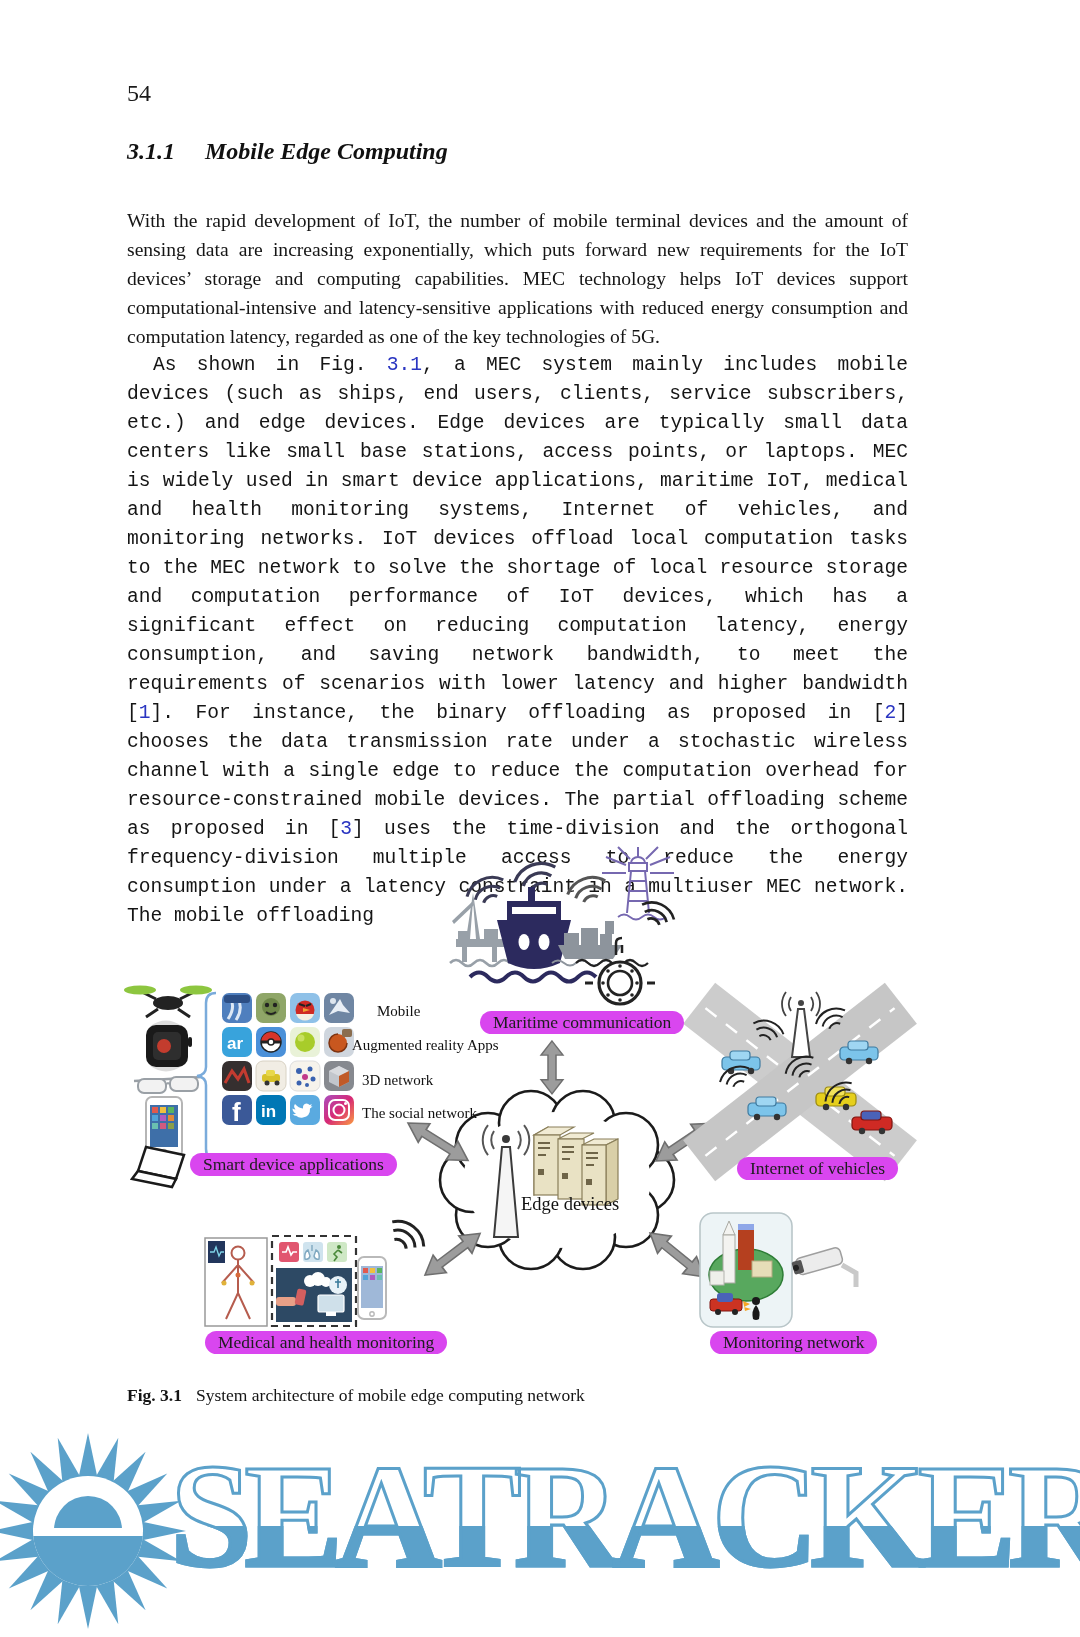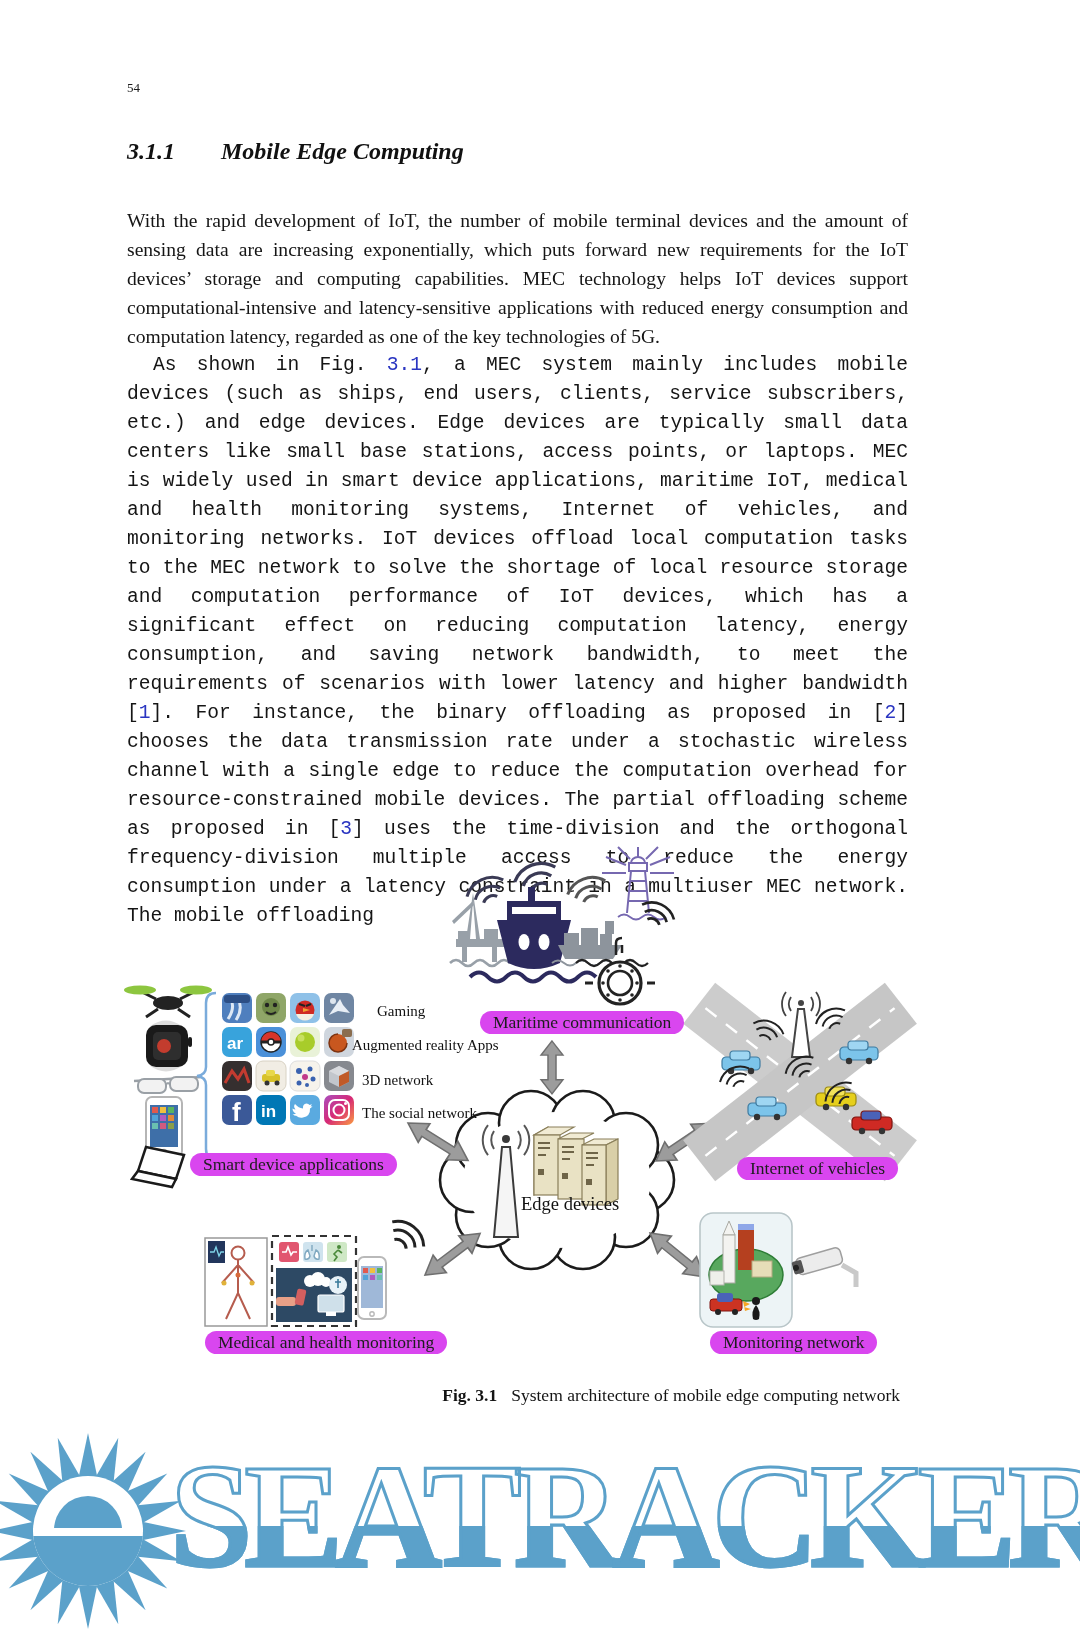--- a/index.html
+++ b/index.html
@@ -3,50 +3,50 @@
 <meta charset="utf-8">
 <style>
   html,body{margin:0;padding:0;}
   body{
     width:1080px;height:1637px;position:relative;background:#ffffff;
     font-family:"Liberation Serif", serif;color:#161616;overflow:hidden;
   }
   .page-header{
     position:absolute;top:80px;left:127px;width:781px;
     display:flex;justify-content:space-between;
-    font-size:13px;color:#1a1a1a;
+    font-size:24px;color:#1a1a1a;
   }
   .running-title .chapnum{margin-right:14px;}
   .section-heading{
     position:absolute;top:138px;left:127px;width:781px;
     font-size:24px;font-weight:bold;font-style:italic;color:#111;
   }
-  .section-heading .secnum{margin-right:46px;}
+  .section-heading .secnum{margin-right:30px;}
   .text-block{
     position:absolute;top:206px;left:127px;width:781px;
     font-size:19.6px;line-height:29px;text-align:justify;color:#151515;
   }
   .text-block p{margin:0;}
   .text-block p.indent{text-indent:26px;font-family:Liberation Mono, monospace;}
   a.cite{color:#2a35c1;text-decoration:none;cursor:pointer;}
   .figure-area{position:absolute;top:845px;left:0;width:1080px;height:525px;}
   .figure-area svg{position:absolute;left:0;top:0;}
   .pill{
     position:absolute;background:#d946ef;border-radius:14px;
     padding:1px 13px;font-size:17.5px;color:#1d1d1d;white-space:nowrap;
   }
   .fig-note{
     position:absolute;font-size:15px;color:#111;white-space:nowrap;
   }
   .edge-label{
     position:absolute;font-size:18.5px;color:#111;white-space:nowrap;
   }
   .fig-caption{
-    position:absolute;top:1385px;left:119px;width:781px;
-    font-size:17.5px;color:#141414;text-align:right;
+    position:absolute;top:1385px;left:127px;width:781px;
+    font-size:17.5px;color:#141414;
   }
   .fig-caption .cap-bold{font-weight:bold;margin-right:14px;}
   .watermark{position:absolute;top:1424px;left:0;width:1080px;height:213px;overflow:hidden;}
   .wm-text{
     position:absolute;left:170px;top:-28px;white-space:nowrap;
     font-family:"Liberation Serif",serif;font-weight:bold;
     font-size:148px;line-height:240px;letter-spacing:-8px;
     -webkit-text-stroke:3px #5ba1ca;
     background:linear-gradient(180deg,#ffffff 0%,#ffffff 54%,#5ba1ca 54%,#5ba1ca 100%);
     -webkit-background-clip:text;background-clip:text;color:transparent;
@@ -485,21 +485,21 @@
     </g>
   </g>
 </svg>
 
   <div class="pill" style="left:480px;top:166px;">Maritime communication</div>
   <div class="pill" style="left:190px;top:308px;">Smart device applications</div>
   <div class="pill" style="left:737px;top:312px;">Internet of vehicles</div>
   <div class="pill" style="left:205px;top:486px;">Medical and health monitoring</div>
   <div class="pill" style="left:710px;top:486px;">Monitoring network</div>
 
-  <span class="fig-note" style="left:377px;top:158px;">Gaming</span>
+  <span class="fig-note" style="left:377px;top:158px;">Mobile</span>
   <span class="fig-note" style="left:352px;top:192px;">Augmented reality Apps</span>
   <span class="fig-note" style="left:362px;top:227px;">3D network</span>
   <span class="fig-note" style="left:362px;top:260px;">The social network</span>
 
   <span class="edge-label" style="left:521px;top:349px;text-align:center;">Edge devices</span>
 </div>
 
 <div class="fig-caption">
   <span class="cap-bold">Fig. 3.1</span><span>System architecture of mobile edge computing network</span>
 </div>

